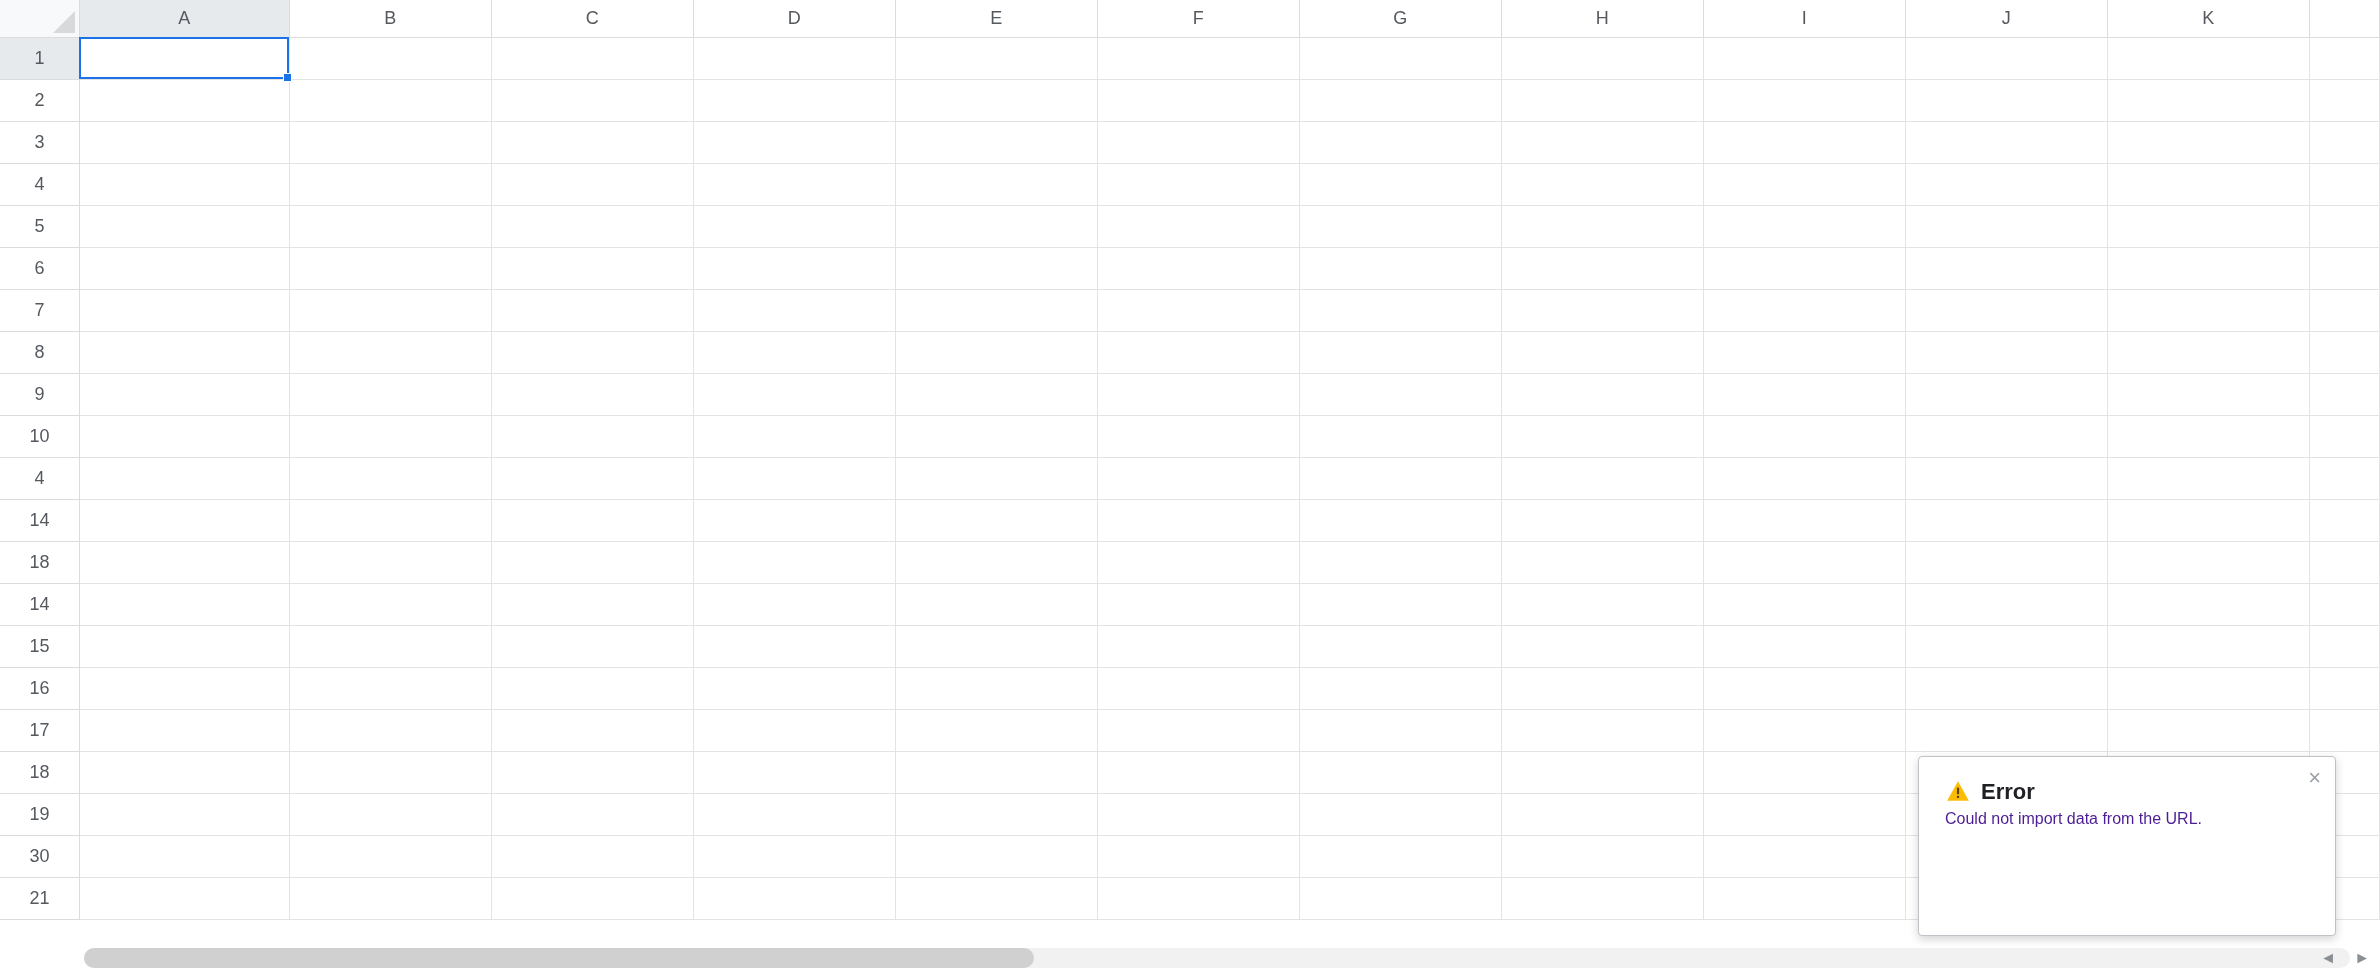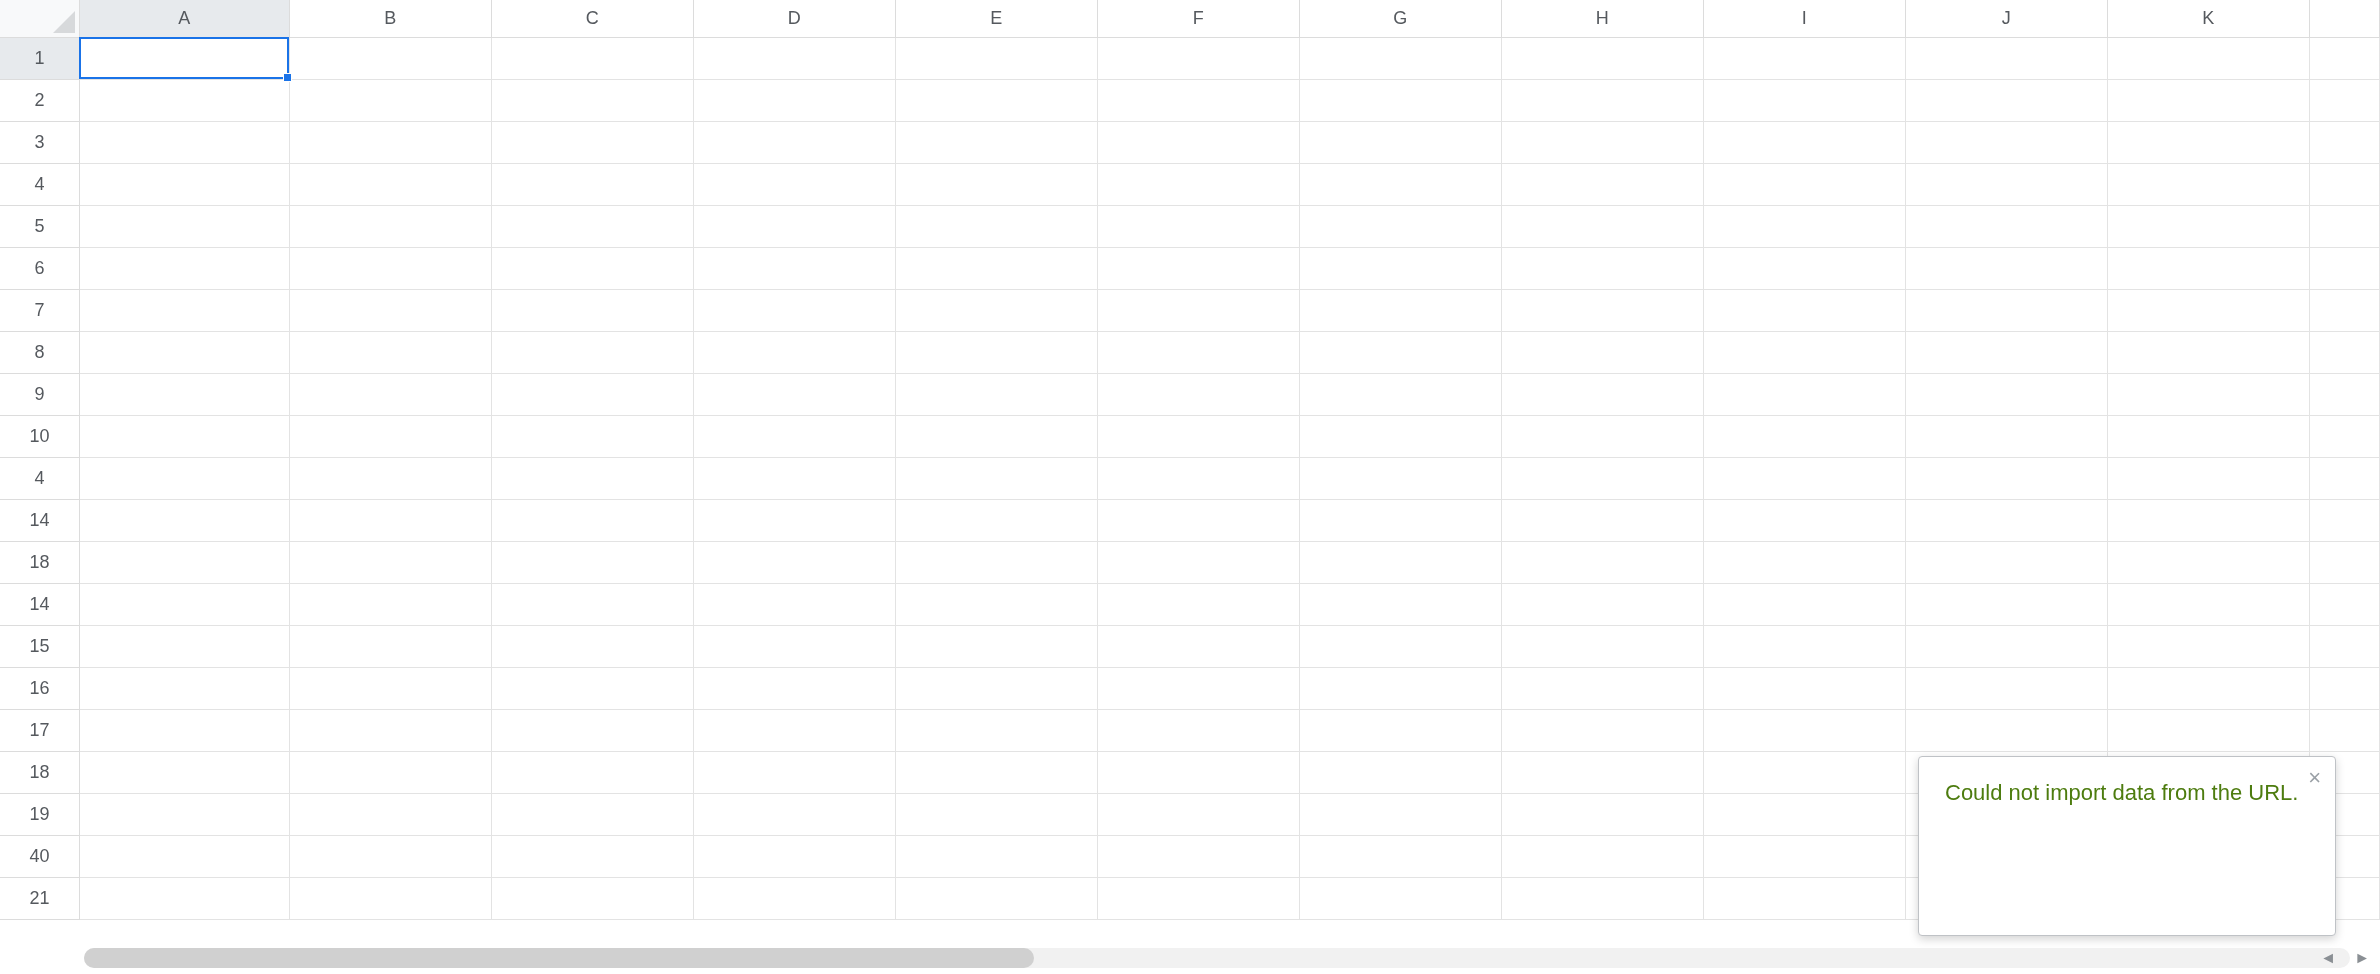--- a/index.html
+++ b/index.html
@@ -154,21 +154,21 @@
     cursor: pointer;
   }
   .toast .title-row {
     display: flex;
     align-items: center;
     gap: 10px;
     margin-bottom: 4px;
   }
   .toast .warn-icon { width: 26px; height: 26px; }
   .toast .title-text { font-weight: 700; font-size: 22px; color: #202124; }
-  .toast .body { font-size: 22px; color: #4d7c0f; line-height: 1.3; }
+  .toast .body { font-size: 16px; color: #4c1d95; line-height: 1.3; }
 </style>
 </head>
 <body>
 
 <div class="sheet">
 
   <div class="corner"></div>
 
   <div class="col-headers" id="colHeaders">
       <div class="col-h active" style="width: 210px;">A</div>
@@ -198,21 +198,21 @@
       <div class="row-h">10</div>
       <div class="row-h">4</div>
       <div class="row-h">14</div>
       <div class="row-h">18</div>
       <div class="row-h">14</div>
       <div class="row-h">15</div>
       <div class="row-h">16</div>
       <div class="row-h">17</div>
       <div class="row-h">18</div>
       <div class="row-h">19</div>
-      <div class="row-h">40</div>
+      <div class="row-h">30</div>
       <div class="row-h">21</div>
     </div>
 
   <div class="cells" id="cells">
 
   <div class="row">
         <div class="cell" style="width: 210px;"></div>
         <div class="cell" style="width: 202px;"></div>
         <div class="cell" style="width: 202px;"></div>
         <div class="cell" style="width: 202px;"></div>
@@ -515,14 +515,22 @@
   <div class="h-scroll-thumb" id="hThumb" style="width: 950px;"></div>
 </div>
 
 <div class="tab-nav">
   <span>◄</span>
   <span>►</span>
 </div>
 
 <div class="toast">
   <span class="close">×</span>
+  <div class="title-row">
+    <svg class="warn-icon" viewBox="0 0 24 24">
+      <path d="M12 2 L22 20 H2 Z" fill="#fbbc04"></path>
+      <rect x="11" y="8" width="2" height="6" fill="#5f4300"></rect>
+      <rect x="11" y="15.5" width="2" height="2" fill="#5f4300"></rect>
+    </svg>
+    <span class="title-text">Error</span>
+  </div>
   <div class="body">Could not import data from the URL.</div>
 </div>
 
 </body></html>

